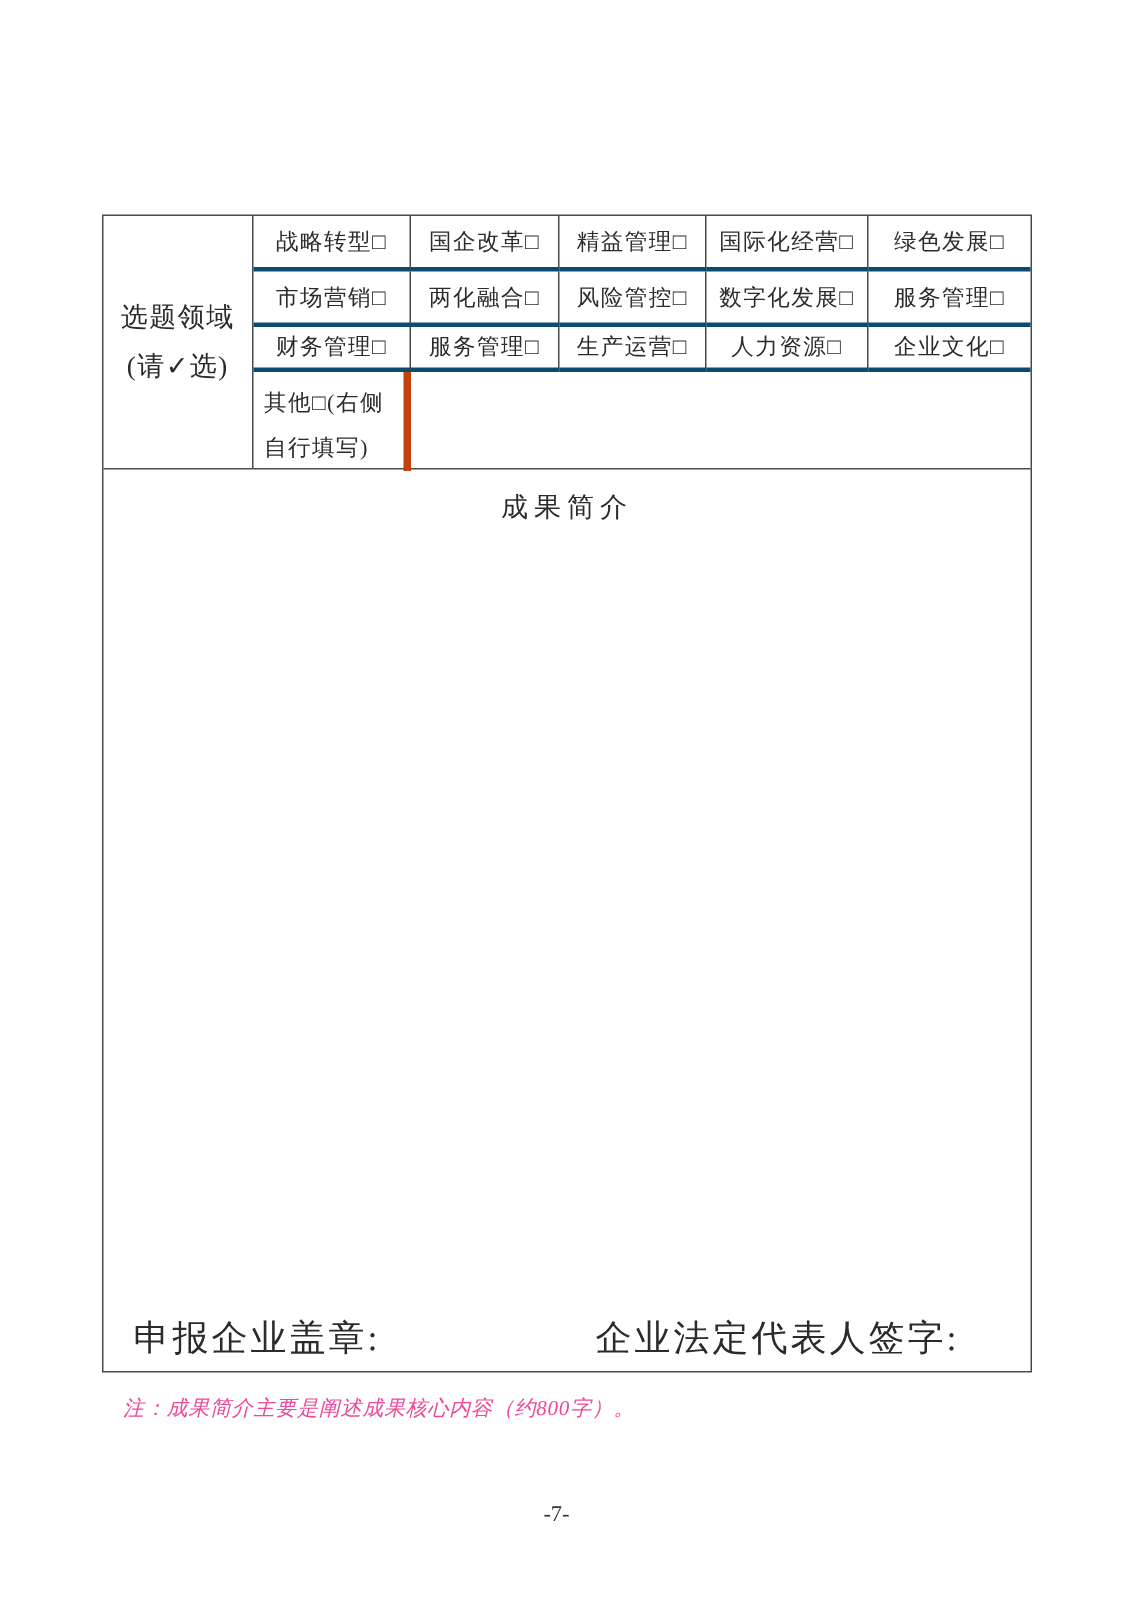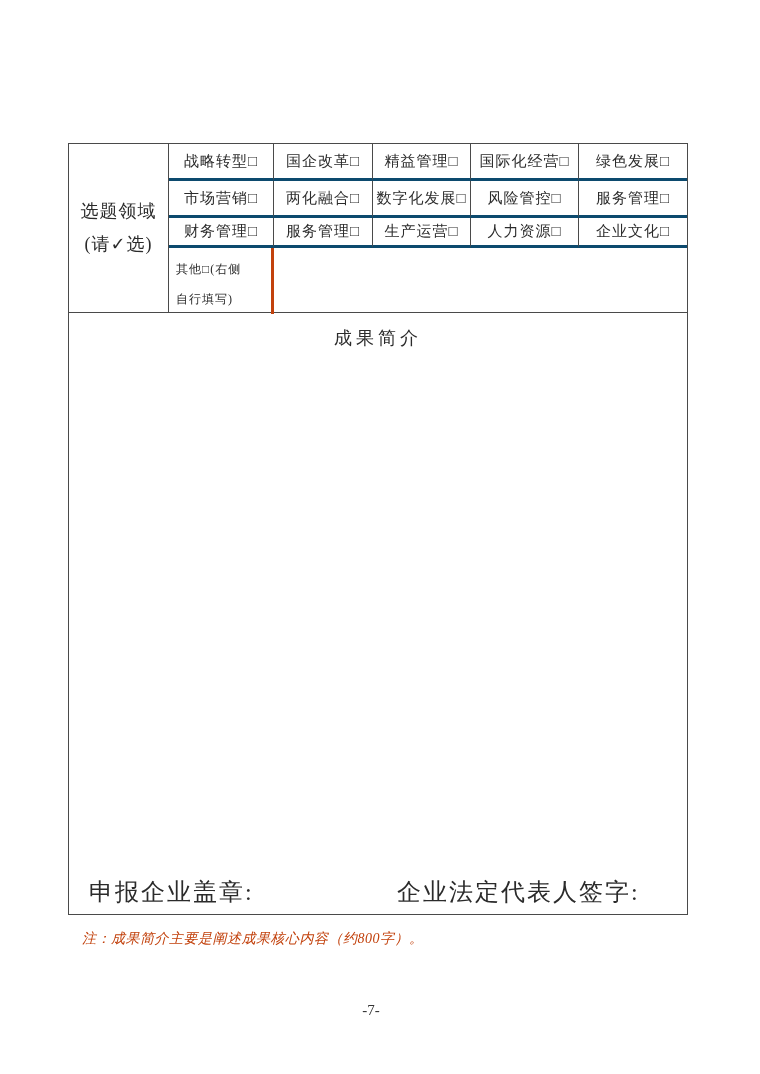--- a/index.html
+++ b/index.html
@@ -51,23 +51,23 @@
     display: flex;
     align-items: center;
     justify-content: center;
     font-size: 15px;
     letter-spacing: 1px;
     white-space: nowrap;
     overflow: hidden;
   }
   .opt-cell.last-col { border-right: none; }
   .other-cell {
-    border-right: 3px solid #c2410c;
+    border-right: 5px solid #c2410c;
     border-bottom: none;
-    font-size: 12px;
+    font-size: 15px;
     letter-spacing: 1px;
     padding: 6px 12px 0 7px;
     line-height: 30px;
     white-space: nowrap;
   }
   .other-fill {
     grid-column: 2 / 6;
     border-bottom: none;
   }
 
@@ -96,21 +96,21 @@
   .stamp { left: 20px; }
   .signature { left: 328px; }
 
   
   .footnote {
     position: absolute;
     left: 82px; top: 930px;
     font-size: 14px;
     letter-spacing: 0.5px;
     font-style: italic;
-    color: #c2410c;
+    color: #ec4899;
     white-space: nowrap;
   }
   .page-number {
     position: absolute;
     top: 1002px;
     left: 0;
     width: 742px;
     text-align: center;
     font-size: 15px;
     color: #333;
@@ -131,22 +131,22 @@
 
       <div class="options-grid">
         <div class="opt-cell">战略转型□</div>
         <div class="opt-cell">国企改革□</div>
         <div class="opt-cell">精益管理□</div>
         <div class="opt-cell">国际化经营□</div>
         <div class="opt-cell last-col">绿色发展□</div>
 
         <div class="opt-cell">市场营销□</div>
         <div class="opt-cell">两化融合□</div>
+        <div class="opt-cell">风险管控□</div>
         <div class="opt-cell">数字化发展□</div>
-        <div class="opt-cell">风险管控□</div>
         <div class="opt-cell last-col">服务管理□</div>
 
         <div class="opt-cell">财务管理□</div>
         <div class="opt-cell">服务管理□</div>
         <div class="opt-cell">生产运营□</div>
         <div class="opt-cell">人力资源□</div>
         <div class="opt-cell last-col">企业文化□</div>
 
         <div class="other-cell">
           <div>其他□(右侧</div>

